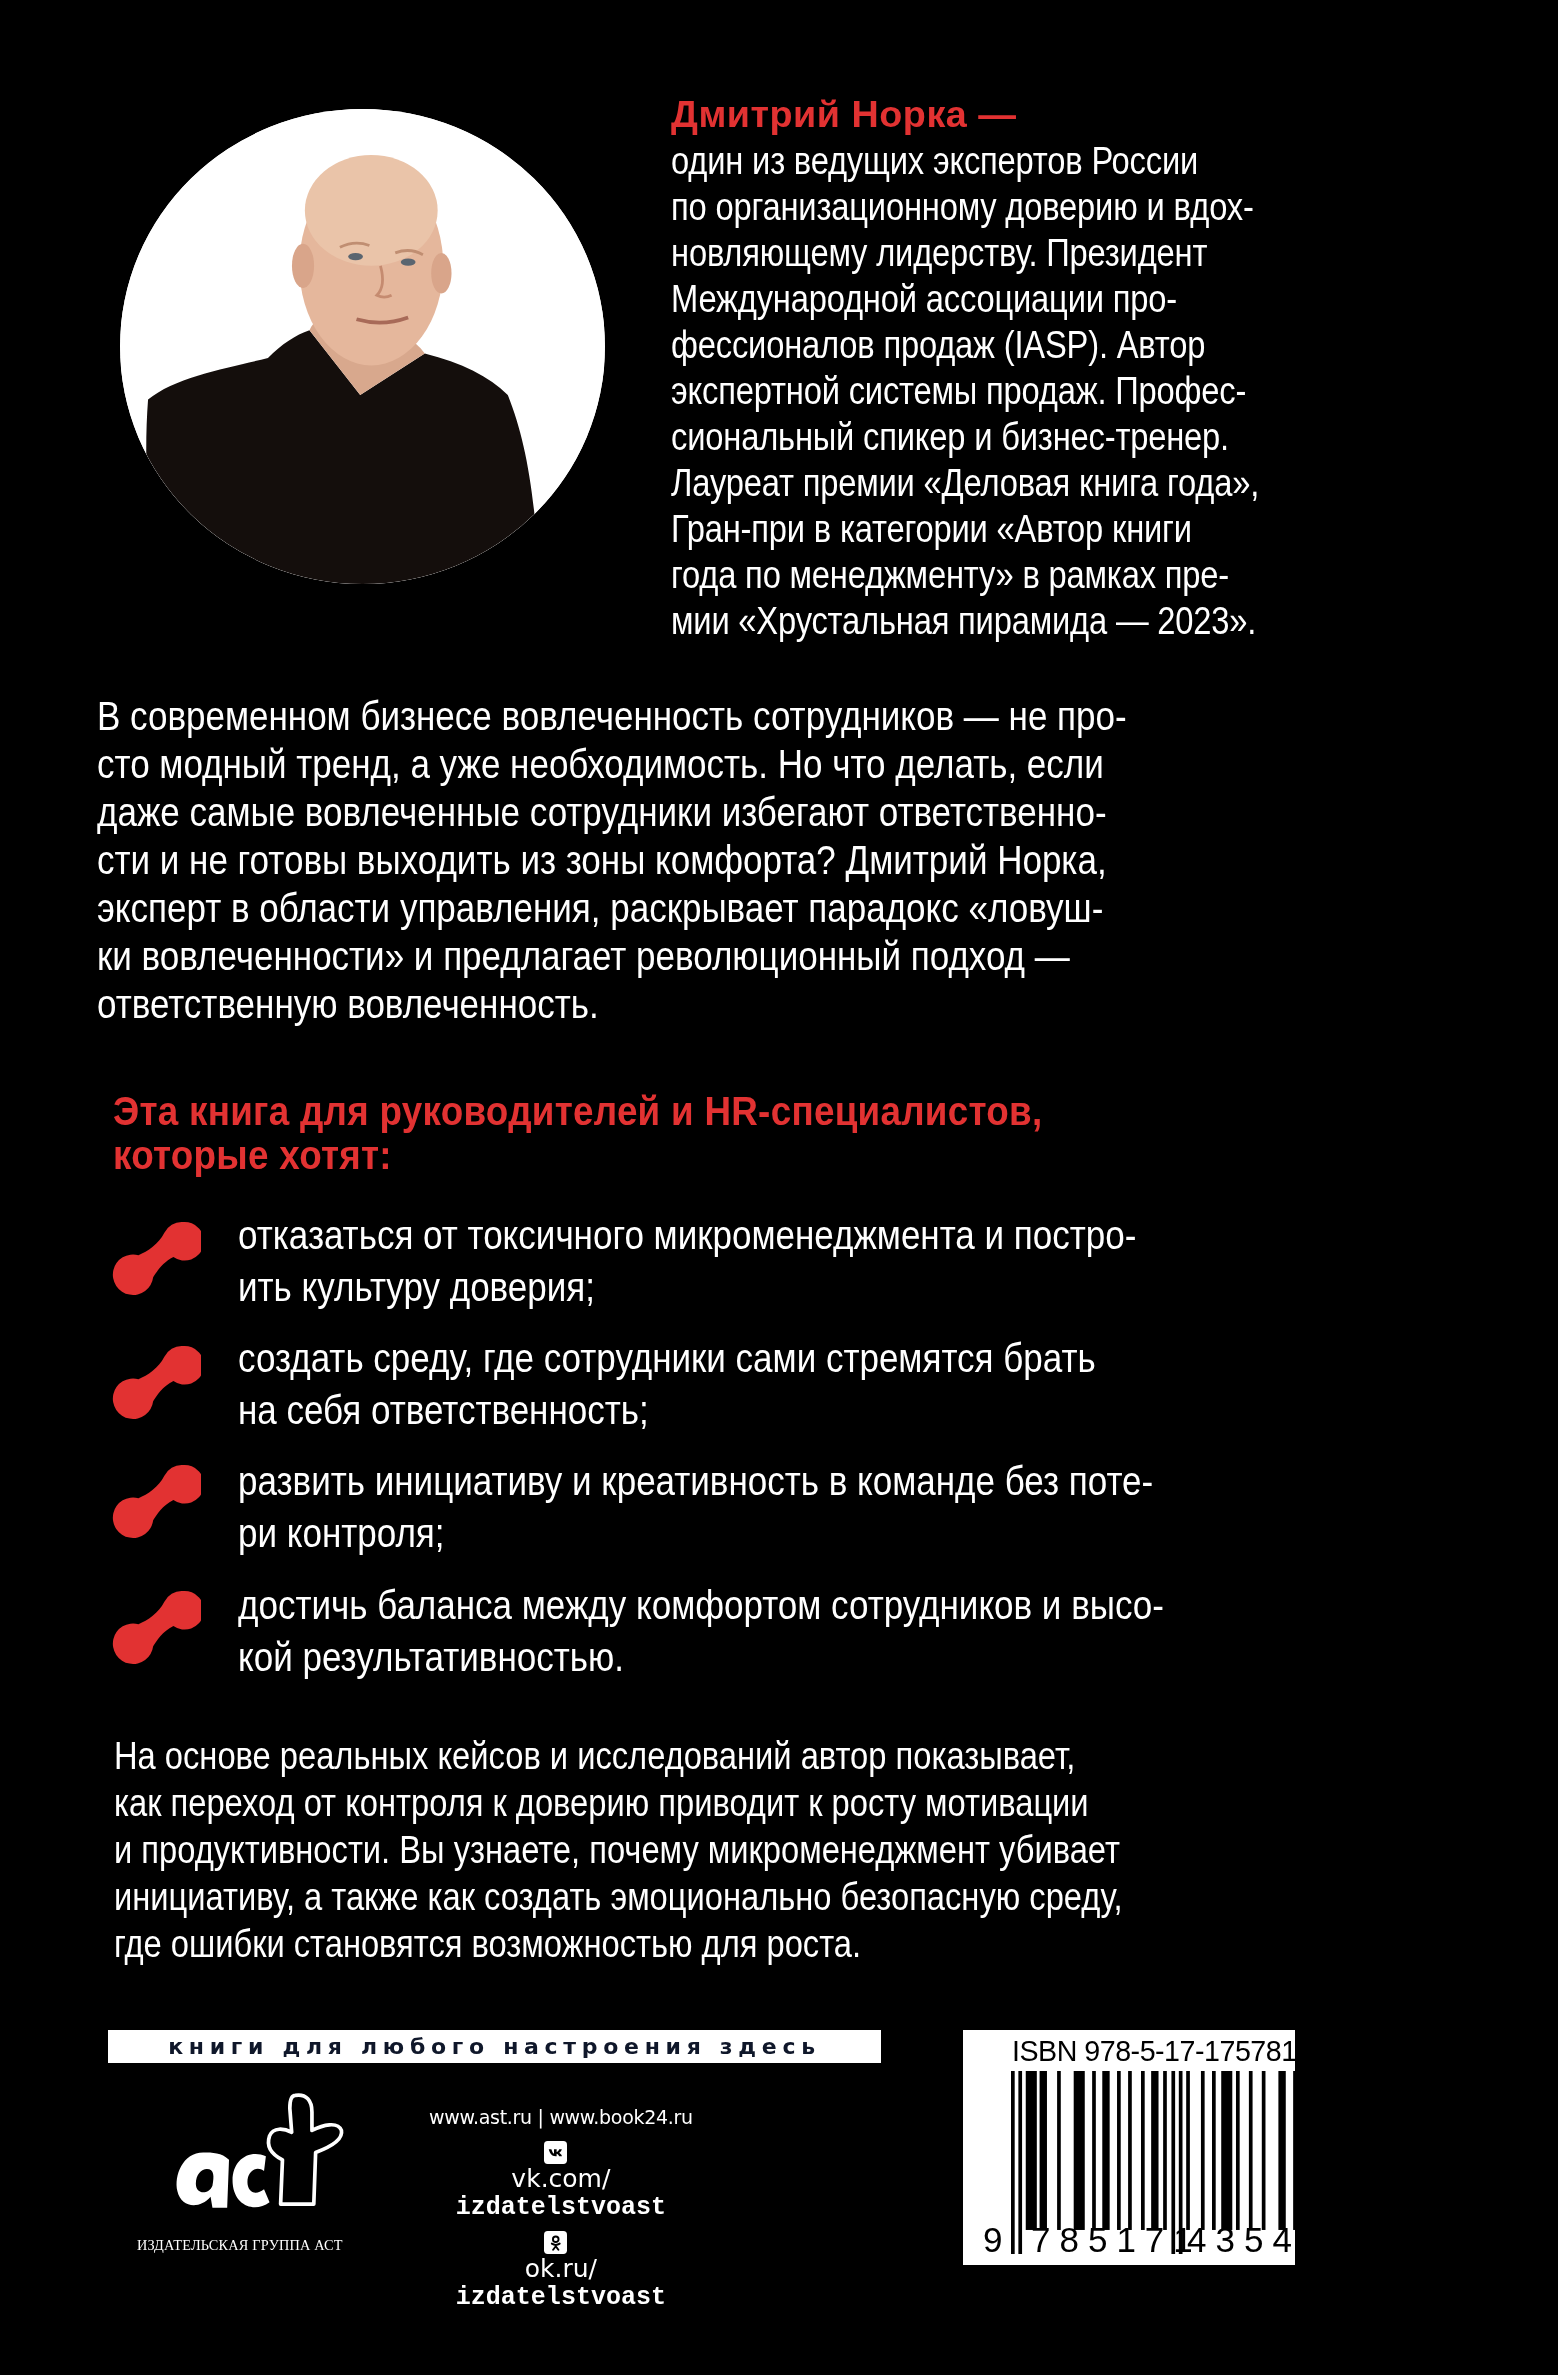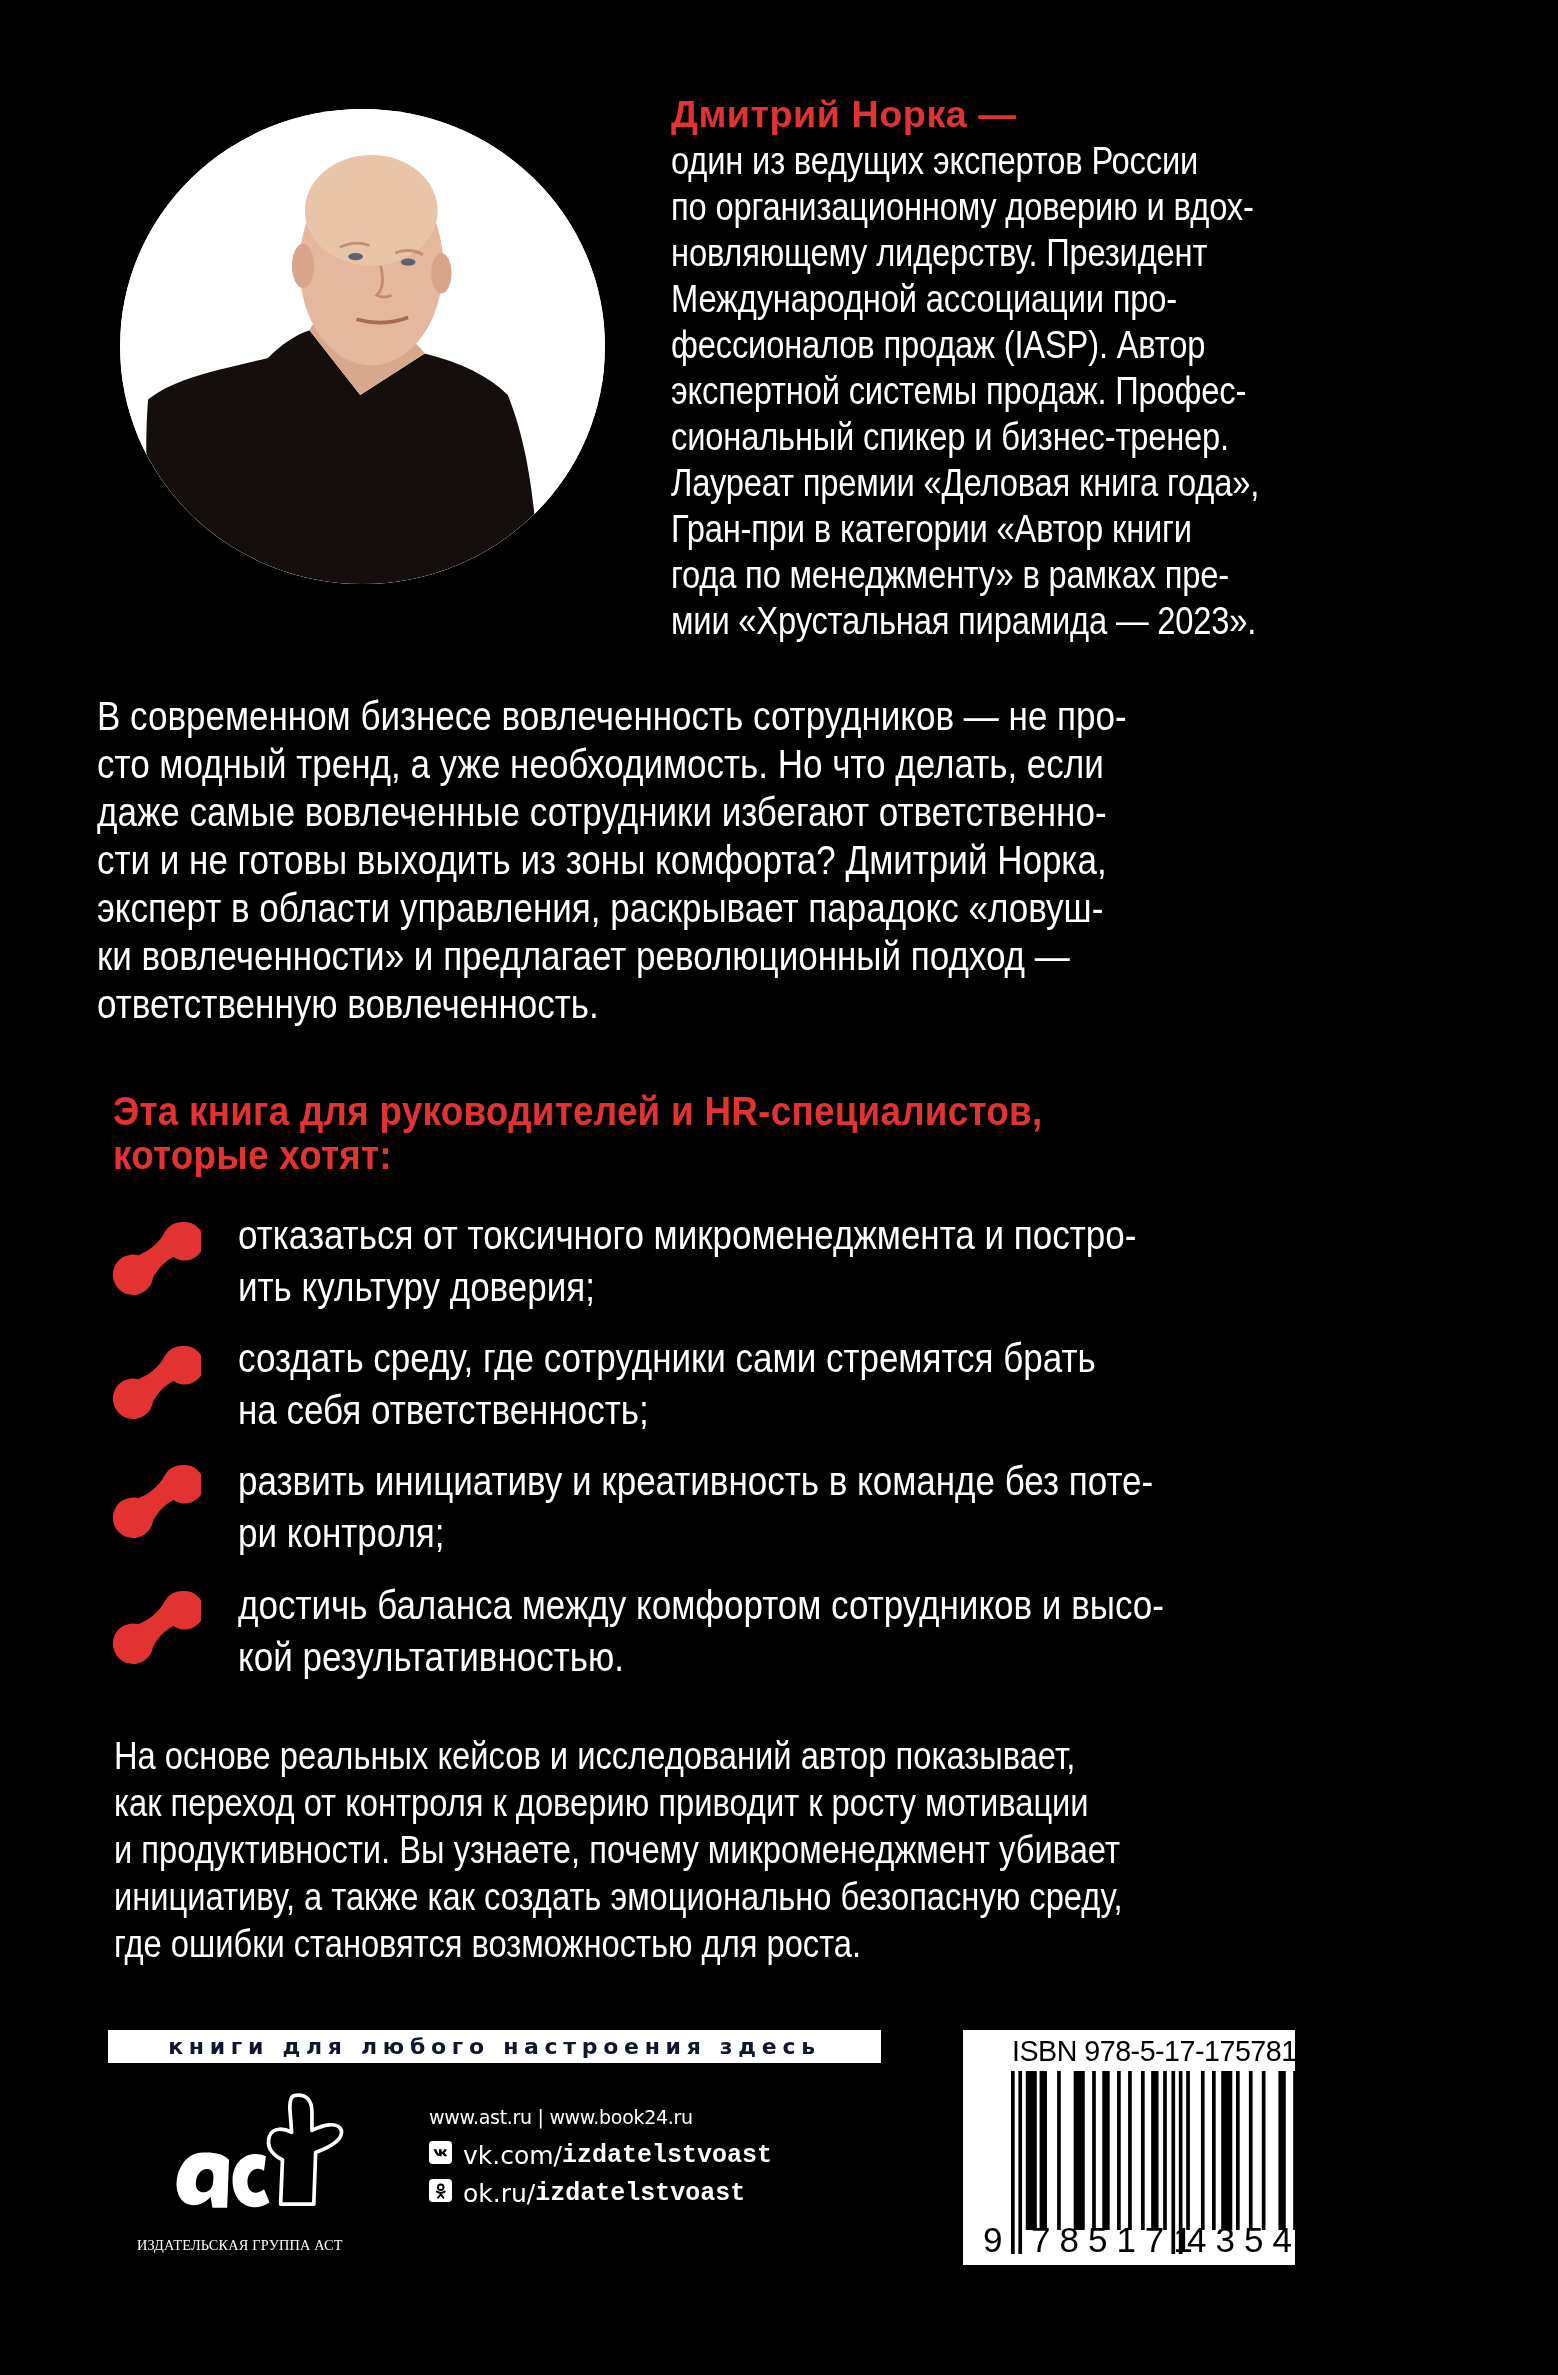--- a/index.html
+++ b/index.html
@@ -73,21 +73,21 @@
       left: 137px; top: 2237px; font-family: Liberation Serif, serif;
       font-size: 14.3px; color: #fff; letter-spacing: 0.2px; white-space: nowrap;
     }
 
     
     #links { left: 429px; top: 2106px; }
     #sites {
       font-family: "DejaVu Sans", sans-serif; font-weight: normal; font-size: 19px;
       white-space: nowrap; display: block; letter-spacing: -0.3px;
     }
-    .social-row { display: flex; margin-top: 9.2px; white-space: nowrap; }
+    .social-row { display: flex; align-items: center; margin-top: 9.2px; white-space: nowrap; flex-direction: column; }
     .social-row:first-of-type { margin-top: 13px; }
     .soc-icon {
       width: 23px; height: 23px; background: #fff; border-radius: 3.7px; margin-right: 11px;
       display: flex; align-items: center; justify-content: center;
     }
     .soc-icon svg { width: 17.5px; height: 17.5px; display: block; }
     .soc-prefix { font-family: "DejaVu Sans", sans-serif; font-size: 25px; }
     .soc-handle { font-family: Liberation Mono, monospace; font-weight: bold; font-size: 25px; }
 
     

